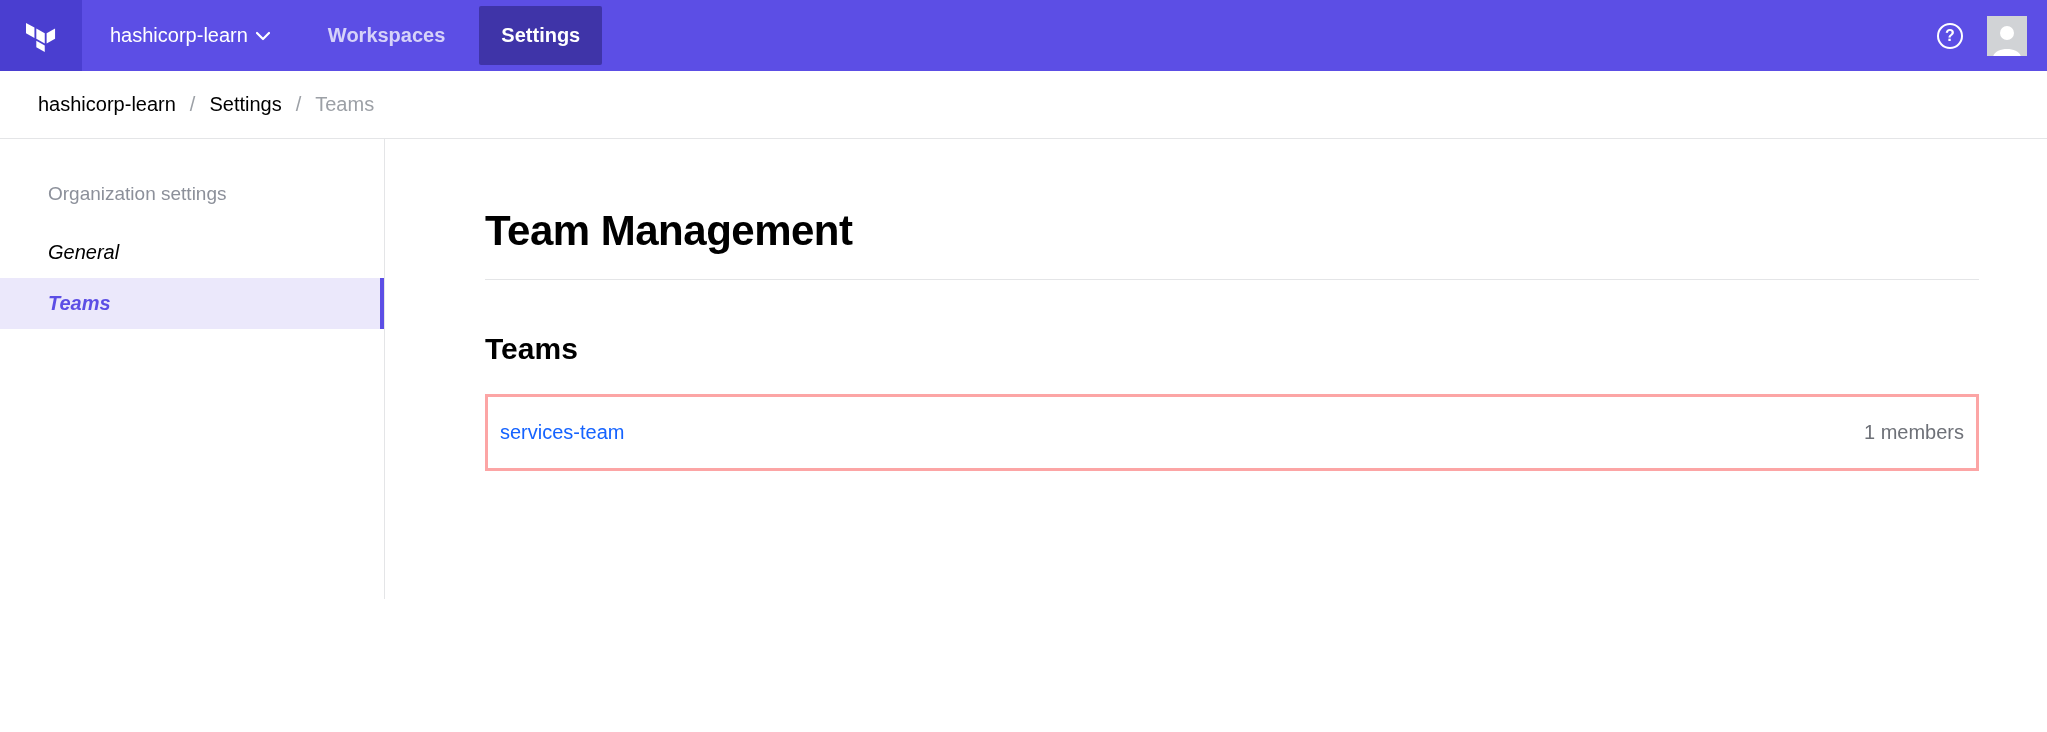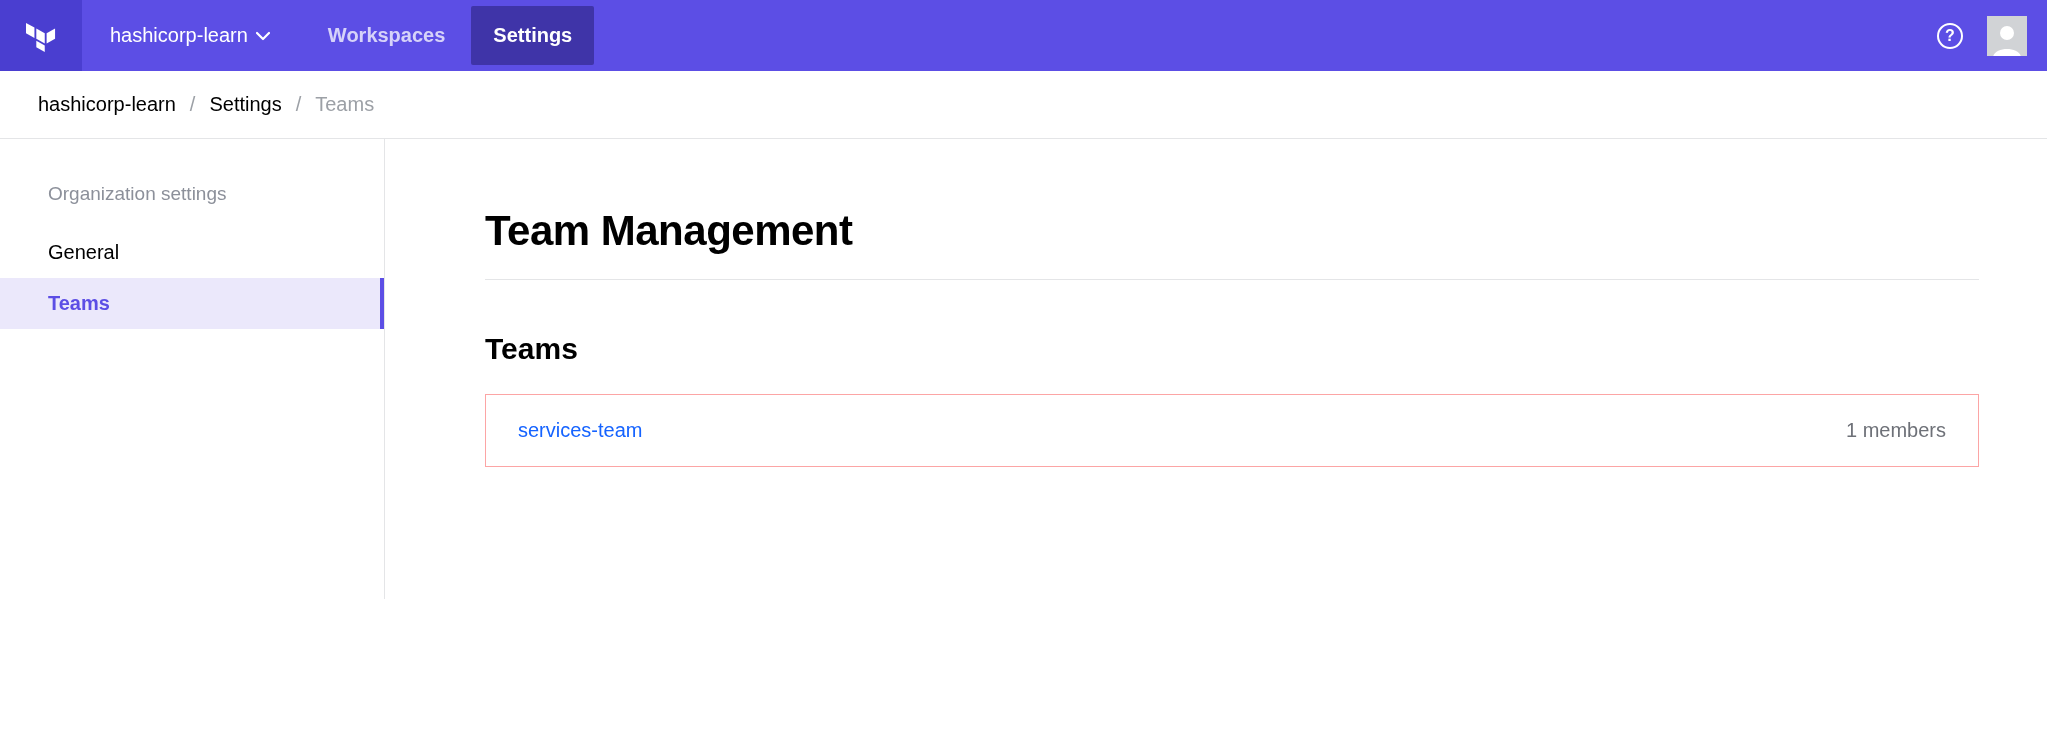--- a/index.html
+++ b/index.html
@@ -27,21 +27,21 @@
       display: flex;
       align-items: center;
       gap: 8px;
       padding: 0 36px 0 28px;
       font-size: 20px;
       font-weight: 500;
       cursor: pointer;
       color: #fff;
     }
     .org-switcher .chevron { font-size: 14px; }
-    .nav-links { display: flex; align-items: center; gap: 4px; }
+    .nav-links { display: flex; align-items: center; gap: 12px; }
     .nav-link {
       padding: 18px 22px;
       font-size: 20px;
       font-weight: 600;
       color: rgba(255,255,255,0.75);
       cursor: pointer;
       border-radius: 2px;
     }
     .nav-link.active { background: #3f34a8; color: #fff; }
     .topnav-spacer { flex: 1; }
@@ -90,20 +90,21 @@
       font-weight: 400;
       padding: 0 48px 22px;
     }
     .sidebar-item {
       display: block;
       padding: 14px 48px;
       font-size: 20px;
       font-weight: 500;
       color: #000;
       cursor: pointer;
+      font-style: italic;
     }
     .sidebar-item.active {
       background: #ebe8fb;
       color: #5c4ee5;
       font-weight: 700;
       border-right: 4px solid #5c4ee5;
     }
 
     
     .main { flex: 1; padding: 44px 68px; }
@@ -114,22 +115,22 @@
       padding-bottom: 24px;
       border-bottom: 1px solid #e4e5e7;
       margin-bottom: 52px;
       margin-top: 24px;
     }
     .section-title { font-size: 30px; font-weight: 800; margin-bottom: 28px; }
     .team-row {
       display: flex;
       justify-content: space-between;
       align-items: center;
-      border: 1px solid #fca5a5;
-      padding: 24px 32px;
+      border: 3px solid #fca5a5;
+      padding: 24px 12px;
       font-size: 20px;
     }
     .team-link { color: #1563ff; font-weight: 400; cursor: pointer; }
     .team-members { color: #6e7178; }
   </style>
 </head>
 <body>
 
 <div class="topnav">
   <div class="logo-box">

